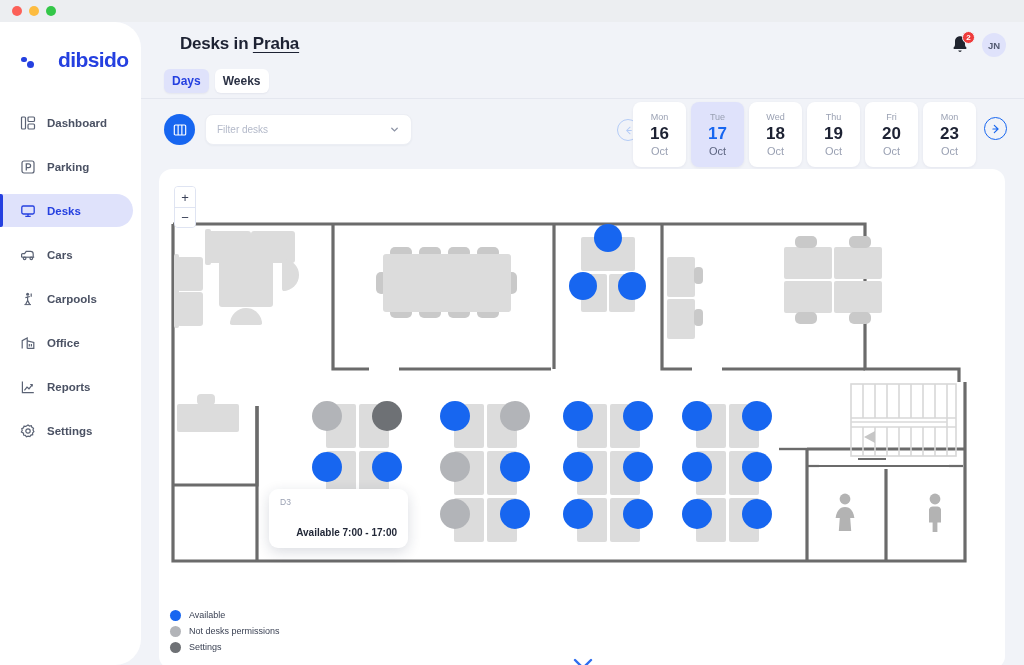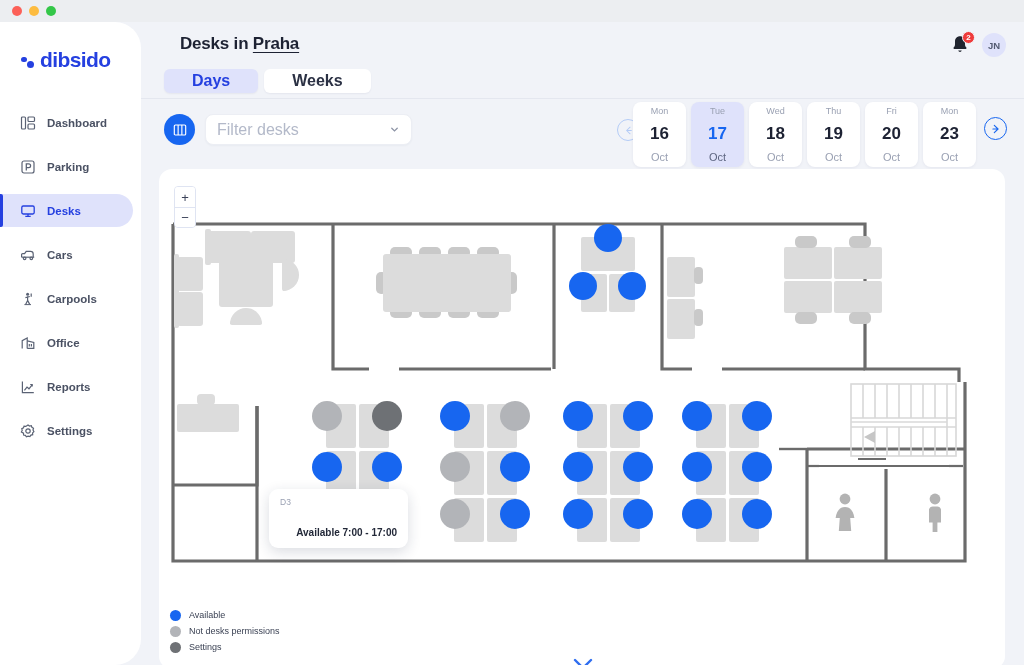--- a/index.html
+++ b/index.html
@@ -22,21 +22,21 @@
   .dot.green { background: #34c749; }
 
   
   .shell { position: absolute; top: 22px; left: 0; width: 1024px; height: 643px; background: #f1f3f8; }
 
   
   .sidebar {
     position: absolute; left: 0; top: 0; width: 141px; height: 643px;
     background: #ffffff; border-top-right-radius: 26px; border-bottom-right-radius: 26px;
   }
-  .logo { display: flex; align-items: center; gap: 4px; padding: 26px 0 0 21px; }
+  .logo { display: flex; align-items: center; gap: 22px; padding: 26px 0 0 21px; }
   .logo-dots { position: relative; width: 15px; height: 15px; }
   .logo-dots .d1 { position: absolute; left: 0; top: 4px; width: 5.5px; height: 5.5px; border-radius: 50%; background: #2540e0; }
   .logo-dots .d2 { position: absolute; left: 6px; top: 8px; width: 7px; height: 7px; border-radius: 50%; background: #2540e0; }
   .logo-text { font-size: 21px; font-weight: 700; color: #2540e0; letter-spacing: -0.6px; }
 
   .nav { margin-top: 34px; }
   .nav-item {
     position: relative; display: flex; align-items: center; gap: 11px;
     height: 33px; margin: 0 8px 0 0; padding-left: 20px; border-radius: 0 17px 17px 0;
     color: #4a5163; font-size: 11.5px; cursor: pointer; font-weight: bold;
@@ -63,52 +63,52 @@
     background: #ef3b3b; color: #fff; border-radius: 7px; font-size: 8px; font-weight: 700;
     display: flex; align-items: center; justify-content: center; border: 1.5px solid #f1f3f8;
   }
   .avatar {
     width: 24px; height: 24px; border-radius: 50%; background: #dfe2fb; color: #535b72;
     font-size: 9.5px; font-weight: 700; display: flex; align-items: center; justify-content: center; cursor: pointer;
   }
 
   .tabs { position: absolute; left: 23px; top: 47px; display: flex; gap: 6px; }
   .tab {
-    height: 24px; padding: 0 28px; border-radius: 6px; background: #ffffff; color: #2b3144;
-    font-size: 16px; font-weight: 700; display: flex; align-items: center; cursor: pointer;
+    height: 24px; padding: 0 8px; border-radius: 6px; background: #ffffff; color: #2b3144;
+    font-size: 12px; font-weight: 700; display: flex; align-items: center; cursor: pointer;
     box-shadow: 0 1px 2px rgba(30,40,80,.06);
   }
   .tab.active { background: #dfe2fb; color: #2540e0; }
 
   .divider { position: absolute; left: 0; top: 76px; width: 883px; height: 1px; background: #e4e7ef; }
 
   
   .toolbar { position: relative; height: 63px; }
   .view-btn {
     position: absolute; left: 23px; top: 16px; width: 31px; height: 31px; border-radius: 50%;
     background: #1766f0; display: flex; align-items: center; justify-content: center; cursor: pointer;
   }
   .filter-select {
     position: absolute; left: 64px; top: 16px; width: 207px; height: 31px; border-radius: 8px;
     background: #ffffff; border: 1px solid #eceef4; display: flex; align-items: center;
     padding: 0 11px; cursor: pointer; box-shadow: 0 1px 2px rgba(30,40,80,.04);
   }
-  .filter-select .ph { font-size: 16px; color: #b3b9c9; flex: 1; }
+  .filter-select .ph { font-size: 10px; color: #b3b9c9; flex: 1; }
   .nav-arrow {
     position: absolute; top: 21px; width: 22px; height: 22px; border-radius: 50%;
     border: 1.3px solid #1766f0; display: flex; align-items: center; justify-content: center; cursor: pointer;
   }
   .nav-arrow.prev { left: 476px; opacity: .28; }
   .nav-arrow.next { right: 17px; width: 23px; height: 23px; top: 19px; }
 
   
   .dates { position: absolute; right: 48px; top: 4px; display: flex; gap: 5px; }
   .date-card {
     width: 53px; height: 65px; border-radius: 8px; background: #ffffff;
-    display: flex; flex-direction: column; align-items: center; justify-content: center; gap: 9px;
+    display: flex; flex-direction: column; align-items: center; justify-content: center; gap: 3px;
     cursor: pointer; box-shadow: 0 1px 3px rgba(30,40,80,.06);
   }
   .date-card.sel { background: #dfe2fb; }
   .dow { font-size: 9px; color: #9aa1b3; }
   .dnum { font-size: 17px; font-weight: 700; color: #1d2233; line-height: 1; }
   .date-card.sel .dnum { color: #1766f0; }
   .dmon { font-size: 11px; color: #9aa1b3; }
   .date-card.sel .dmon { color: #5d6580; }
 
   

